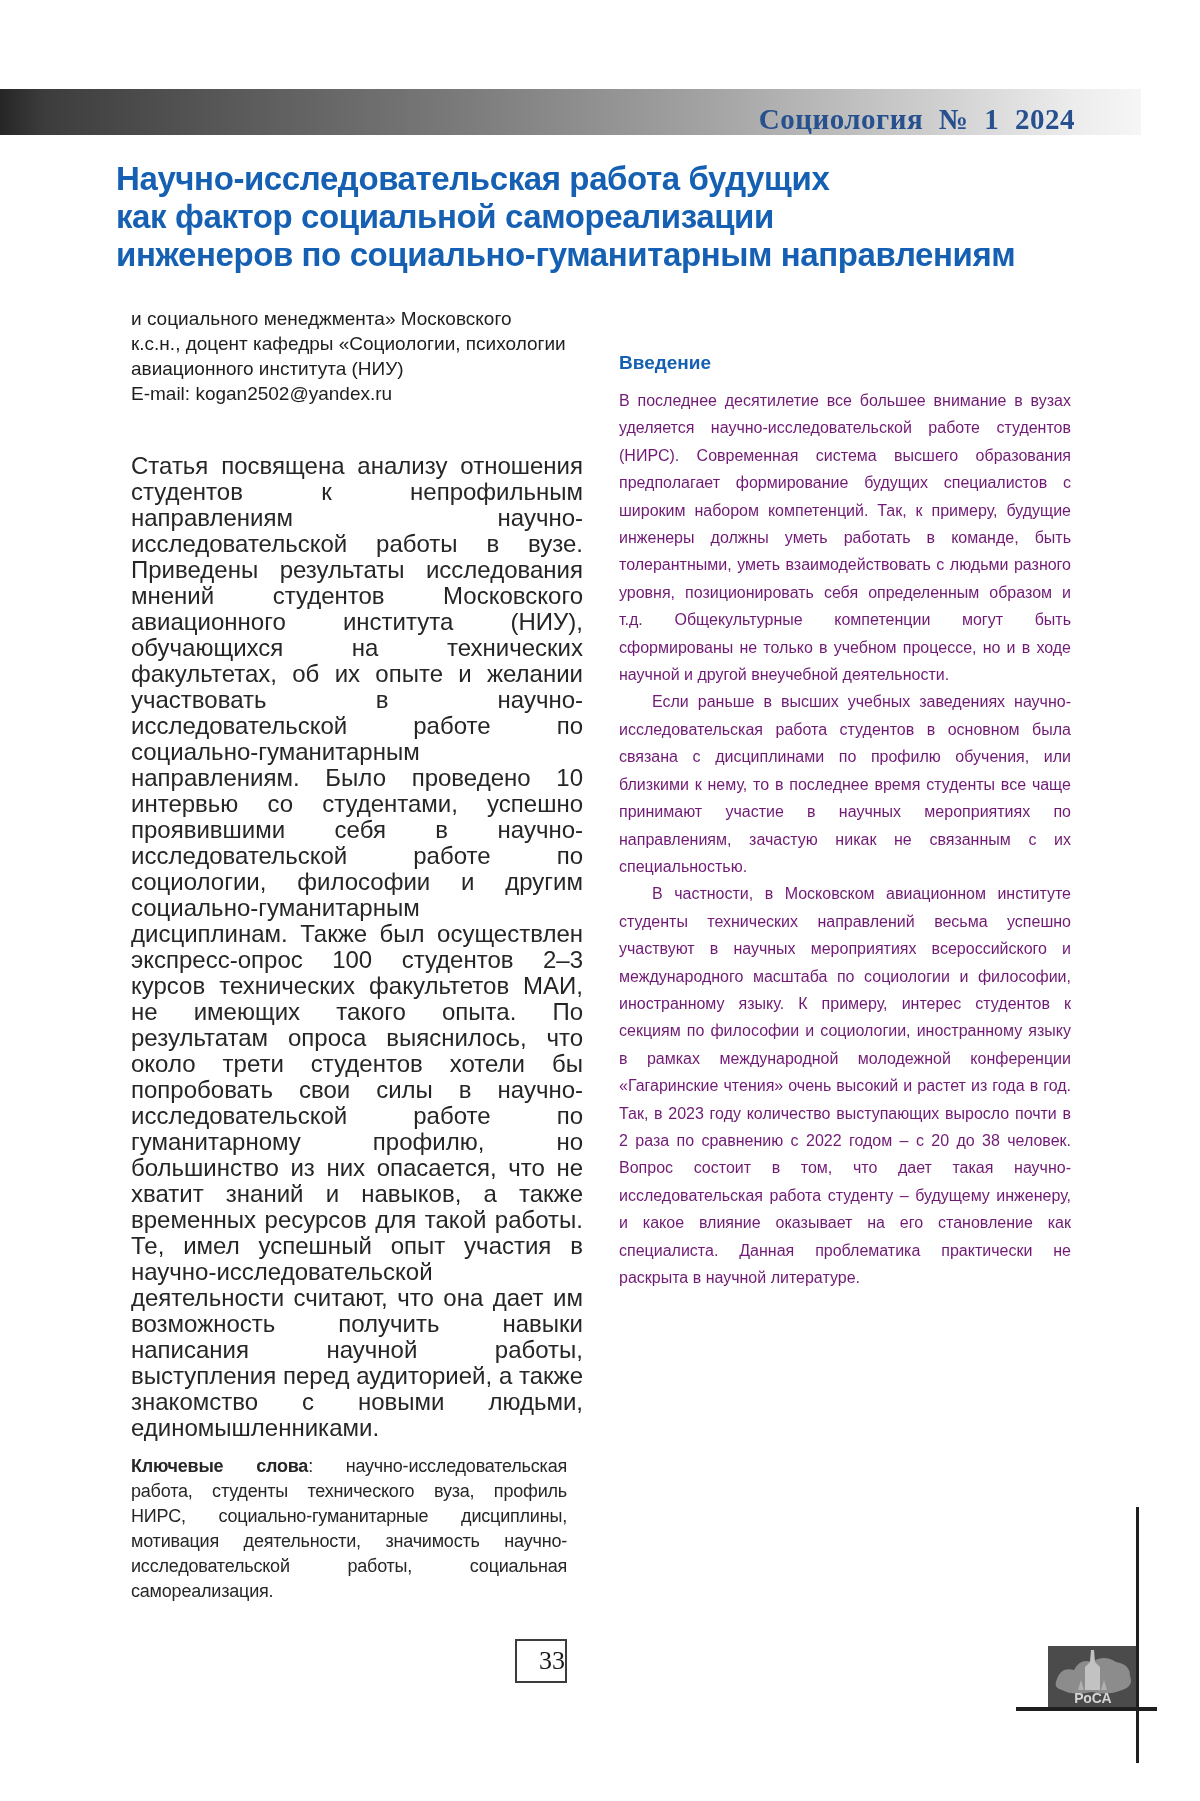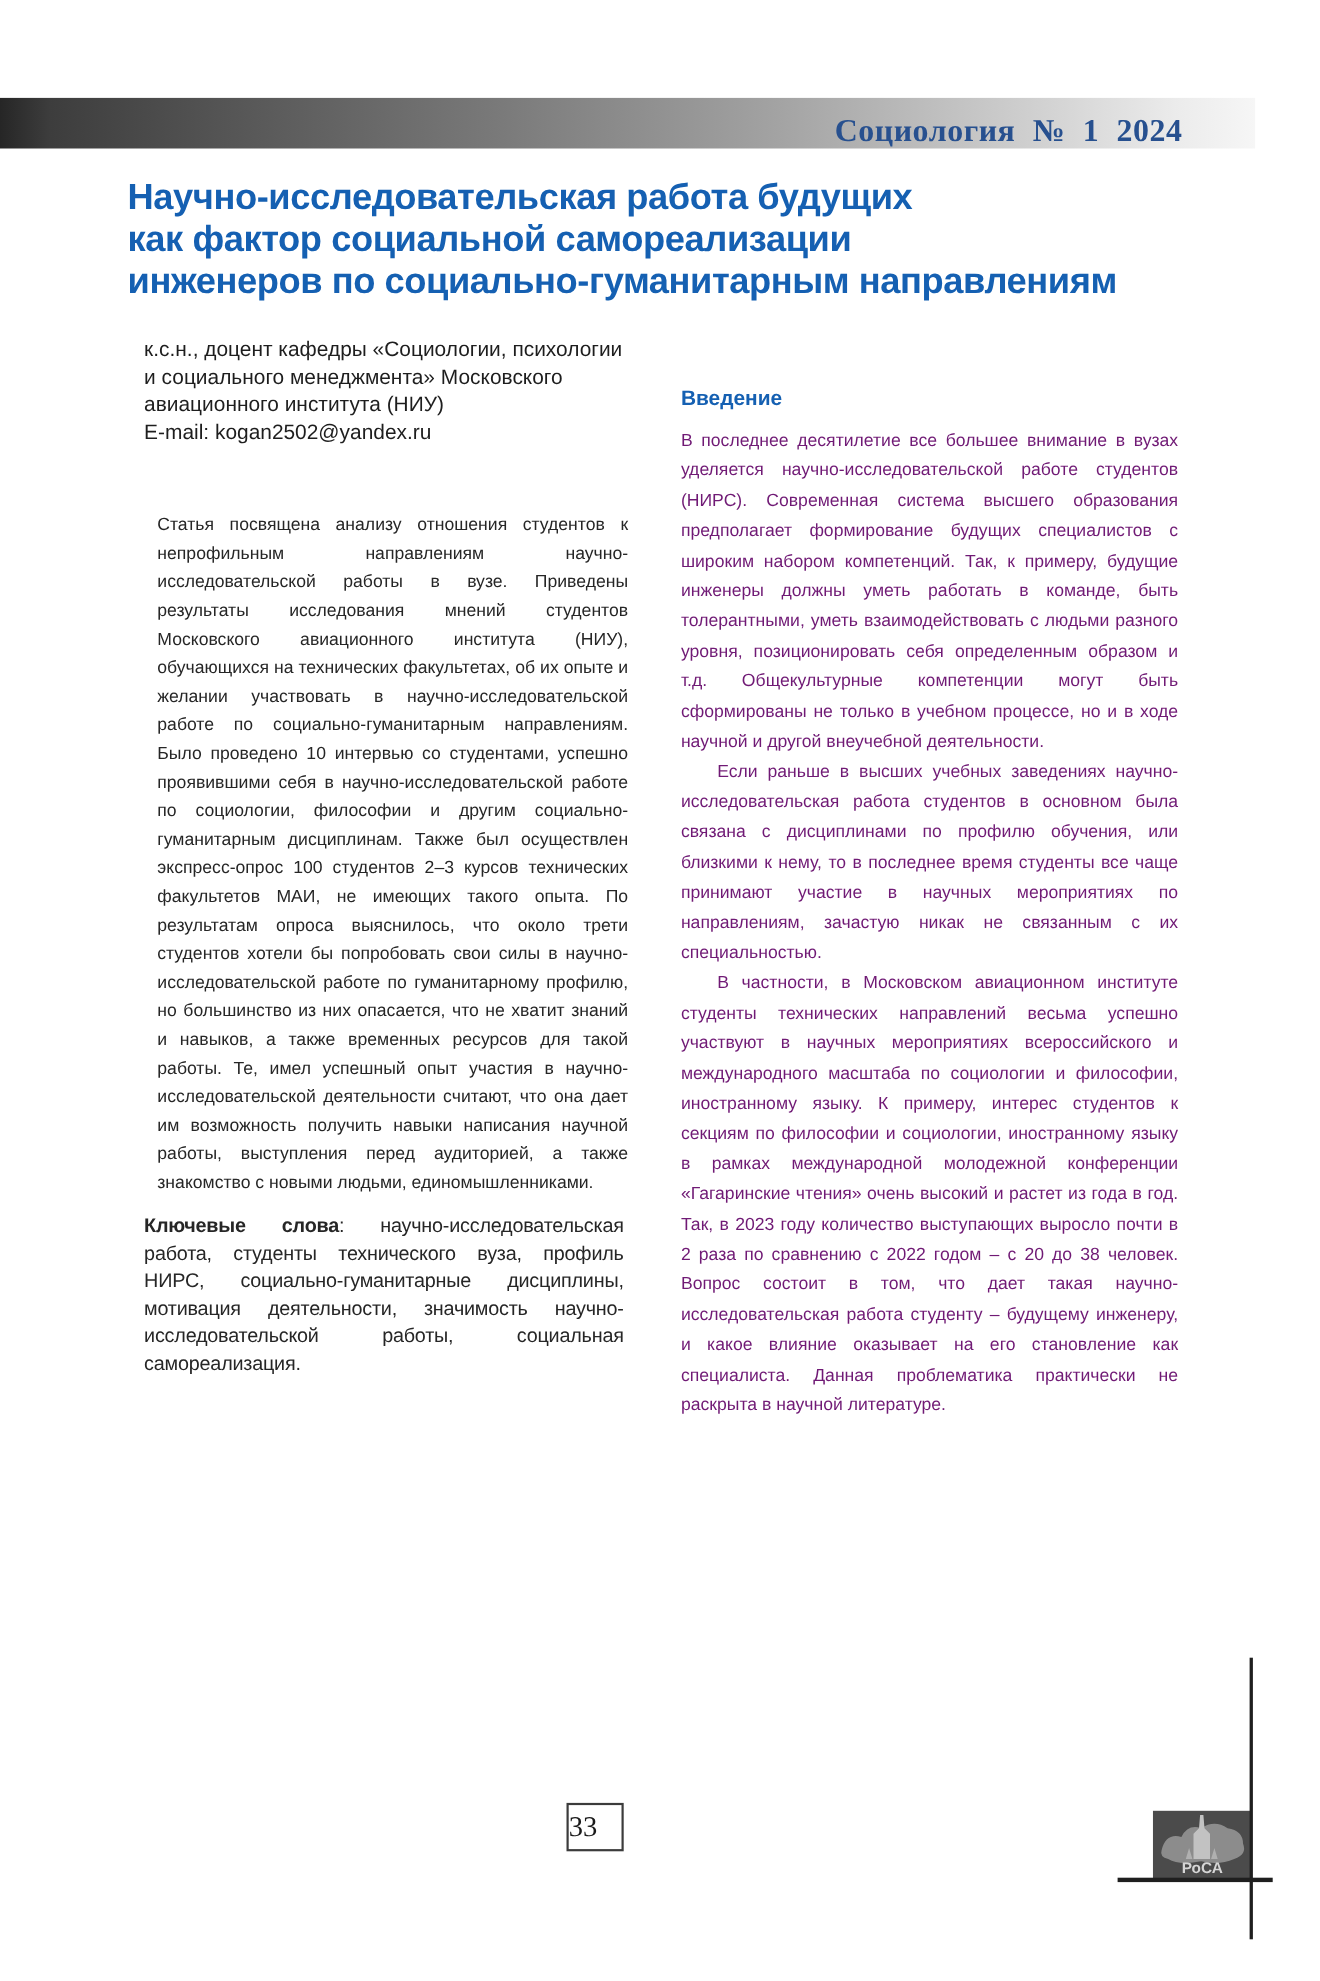--- a/index.html
+++ b/index.html
@@ -56,22 +56,22 @@
   }
   .author-name { font-weight: bold; }
 
   
   .left-col {
     position: absolute;
     left: 131px; top: 453px;
     width: 452px;
   }
   .abstract {
-    margin: 12px;
-    font-size: 16px;
+    margin: 0;
+    font-size: 24px;
     line-height: 26px;
     text-align: justify;
     color: #262626;
   }
   .keywords {
     margin: 13px 16px 0 0;
     font-size: 18px;
     line-height: 25px;
     letter-spacing: -0.2px;
     text-align: justify;
@@ -100,21 +100,21 @@
     color: #701a75;
   }
   .indent { text-indent: 33px; }
 
   
   .page-number-box {
     position: absolute;
     left: 515px; top: 1639px;
     width: 48px; height: 40px;
     border: 2px solid #3c3c3c;
-    display: flex; align-items: center; justify-content: flex-start;
+    display: flex; align-items: center; justify-content: flex-end;
     font-family: "Liberation Serif", "DejaVu Serif", serif;
     font-size: 26px;
     color: #1a1a1a;
     background: #ffffff;
   }
 
   
   .logo-box {
     position: absolute;
     left: 1048px; top: 1646px;
@@ -142,22 +142,22 @@
     <div class="journal-title">Социология № 1 2024</div>
   </div>
 
   <div class="article-title">
     <div>Научно-исследовательская работа будущих</div>
     <div>как фактор социальной самореализации</div>
     <div>инженеров по социально-гуманитарным направлениям</div>
   </div>
 
   <div class="author-block">
+    <div>и социального менеджмента» Московского</div>
     <div>к.с.н., доцент кафедры «Социологии, психологии</div>
-    <div>и социального менеджмента» Московского</div>
     <div>авиационного института (НИУ)</div>
     <div>E-mail: kogan2502@yandex.ru</div>
   </div>
 
   <div class="left-col">
     <p class="abstract">Статья посвящена анализу отношения студентов к непрофильным направлениям научно-исследовательской работы в вузе. Приведены результаты исследования мнений студентов Московского авиационного института (НИУ), обучающихся на технических факультетах, об их опыте и желании участвовать в научно-исследовательской работе по социально-гуманитарным направлениям. Было проведено 10 интервью со студентами, успешно проявившими себя в научно-исследовательской работе по социологии, философии и другим социально-гуманитарным дисциплинам. Также был осуществлен экспресс-опрос 100 студентов 2–3 курсов технических факультетов МАИ, не имеющих такого опыта. По результатам опроса выяснилось, что около трети студентов хотели бы попробовать свои силы в научно-исследовательской работе по гуманитарному профилю, но большинство из них опасается, что не хватит знаний и навыков, а также временных ресурсов для такой работы. Те, имел успешный опыт участия в научно-исследовательской деятельности считают, что она дает им возможность получить навыки написания научной работы, выступления перед аудиторией, а также знакомство с новыми людьми, единомышленниками.</p>
     <p class="keywords"><span class="keywords-label">Ключевые слова</span><span>: научно-исследовательская работа, студенты технического вуза, профиль НИРС, социально-гуманитарные дисциплины, мотивация деятельности, значимость научно-исследовательской работы, социальная самореализация.</span></p>
   </div>
 
   <div class="right-col">

